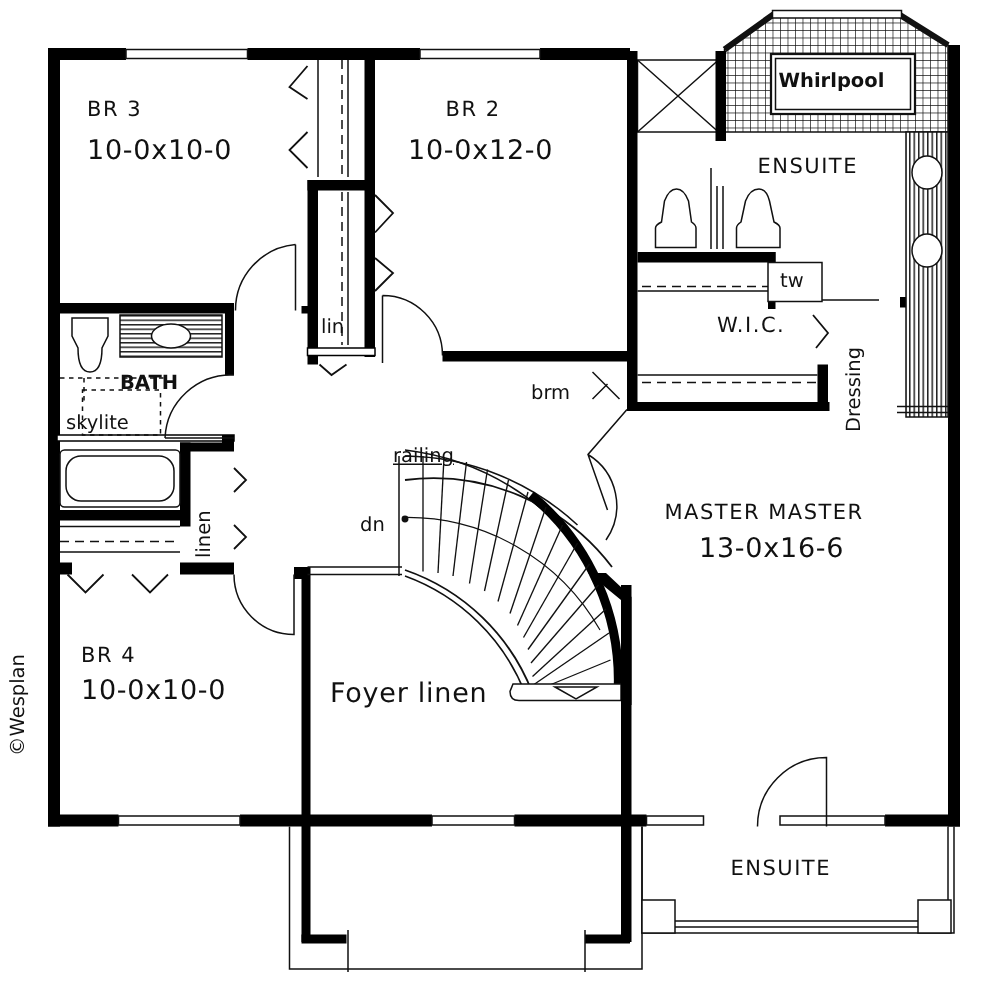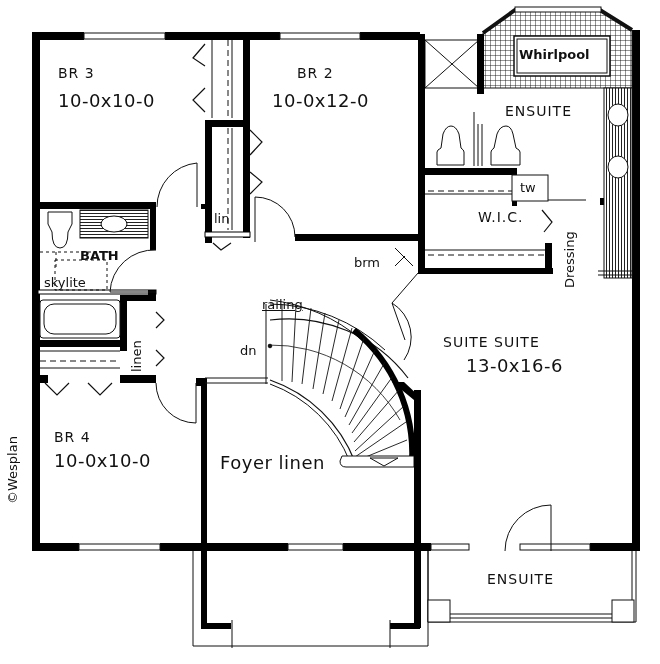--- a/index.html
+++ b/index.html
@@ -244,21 +244,21 @@
 <div class="lbl small" style="left:354px;top:256px;">brm</div>
 
 <div class="lbl small" style="left:214px;top:212px;">lin</div>
 <div class="lbl small" style="left:80px;top:249px;font-weight:bold;">BATH</div>
 <div class="lbl small" style="left:44px;top:276px;">skylite</div>
 <div class="lbl small vert" style="left:130px;top:372px;">linen</div>
 
 <div class="lbl small" style="left:262px;top:298px;text-decoration:underline;">railing</div>
 <div class="lbl small" style="left:240px;top:344px;">dn</div>
 
-<div class="lbl room-name" style="left:443px;top:335px;">SUITE SUITE</div>
+<div class="lbl room-name" style="left:443px;top:335px;">MASTER MASTER</div>
 <div class="lbl room-dim" style="left:466px;top:357px;">13-0x16-6</div>
 
 <div class="lbl room-name" style="left:54px;top:430px;text-align:right;">BR 4</div>
 <div class="lbl room-dim" style="left:54px;top:452px;">10-0x10-0</div>
 
 <div class="lbl room-dim" style="left:220px;top:454px;">Foyer linen</div>
 
 <div class="lbl room-name" style="left:487px;top:572px;">ENSUITE</div>
 
 <div class="lbl small vert" style="left:6px;top:504px;">©Wesplan</div>

